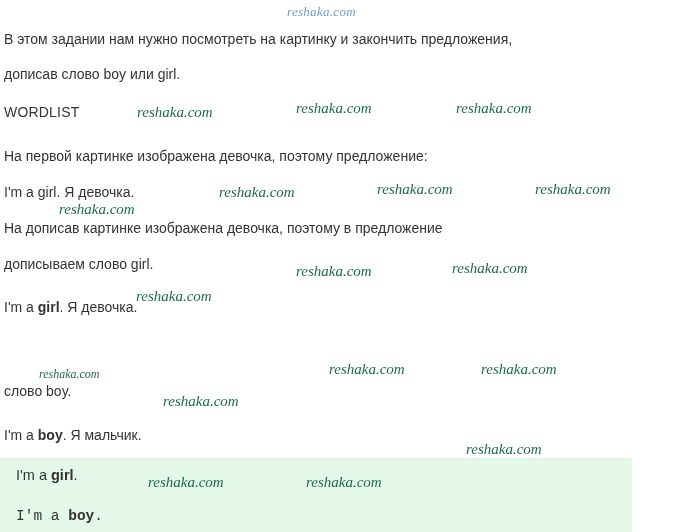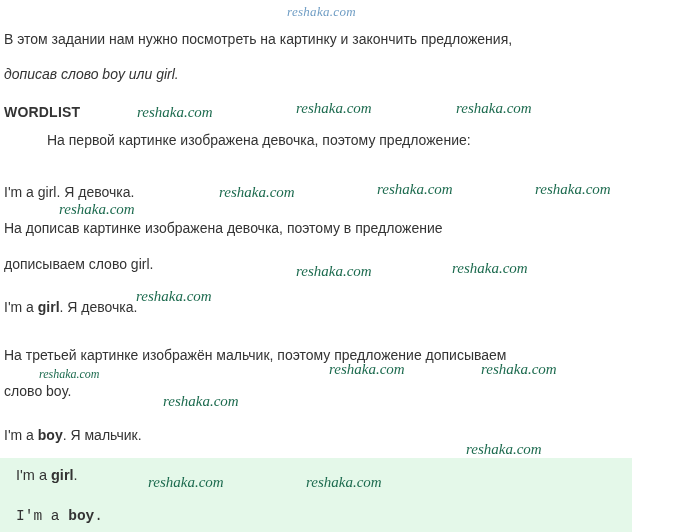--- a/index.html
+++ b/index.html
@@ -42,21 +42,21 @@
     font-size: 12px;
   }
   .line {
     position: absolute;
     left: 4px;
     font-size: 14px;
     color: #333333;
     white-space: nowrap;
   }
   .line.wordlist {
-    font-weight: bold;
+    font-weight: normal;
     font-size: 14px;
     letter-spacing: 0.2px;
     text-align: center;
   }
   .line b {
     font-weight: bold;
   }
   .hl {
     position: absolute;
     left: 0;
@@ -75,36 +75,35 @@
   .hl-text b { font-weight: bold; }
 </style>
 </head>
 <body>
 
 <div class="page">
 
   <div class="wm-top">reshaka.com</div>
 
   <div class="line" style="top:31px;">В этом задании нам нужно посмотреть на картинку и закончить предложения,</div>
-  <div class="line" style="top:66px;font-style:italic;">дописав слово boy или girl.</div>
+  <div class="line" style="top:66px;">дописав слово boy или girl.</div>
   <div class="line wordlist" style="top:104px;">WORDLIST</div>
-  <div class="line" style="top:132px;margin-left:43px;">На первой картинке изображена девочка, поэтому предложение:</div>
+  <div class="line" style="top:148px;">На первой картинке изображена девочка, поэтому предложение:</div>
 
   <div class="line" style="top:184px;">
     <span>I'm a </span><span>girl</span><span>. Я девочка.</span>
   </div>
 
   <div class="line" style="top:220px;">На дописав картинке изображена девочка, поэтому в предложение</div>
   <div class="line" style="top:256px;">дописываем слово girl.</div>
 
   <div class="line" style="top:299px;">
     <span>I'm a </span><b>girl</b><span>. Я девочка.</span>
   </div>
 
-  <div class="line" style="top:347px;">На третьей картинке изображён мальчик, поэтому предложение дописываем</div>
   <div class="line" style="top:383px;">слово boy.</div>
 
   <div class="line" style="top:427px;text-align:center;">
     <span>I'm a </span><b>boy</b><span>. Я мальчик.</span>
   </div>
 
   <div class="hl"></div>
 
   <div class="hl-text" style="top:467px;">
     <span>I'm a </span><b>girl</b><span>.</span>

